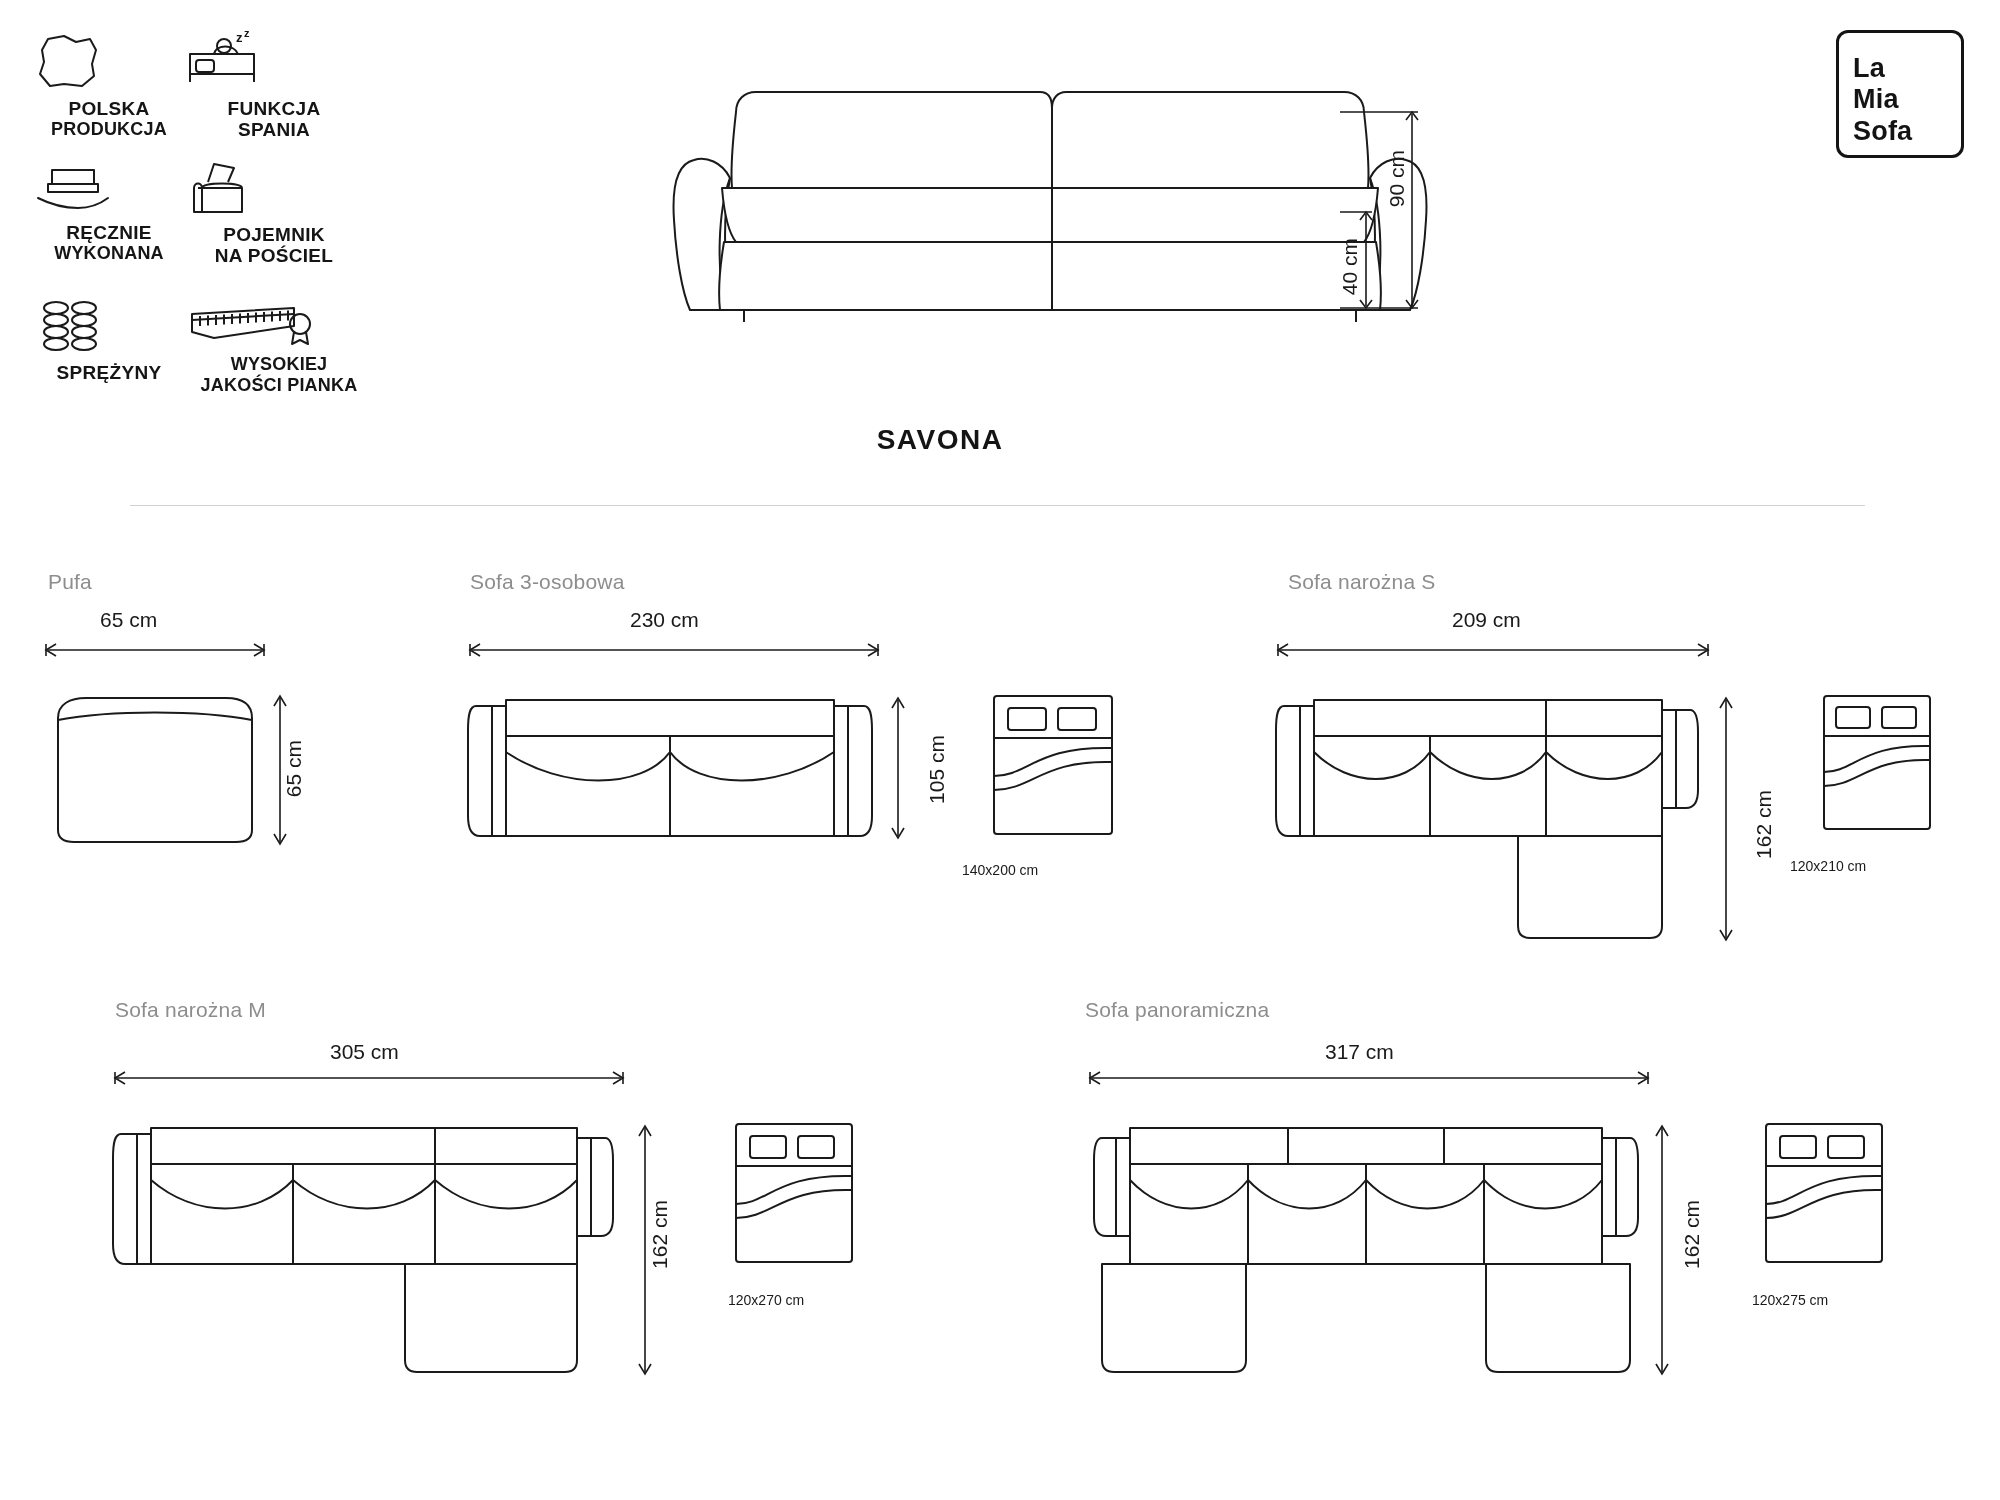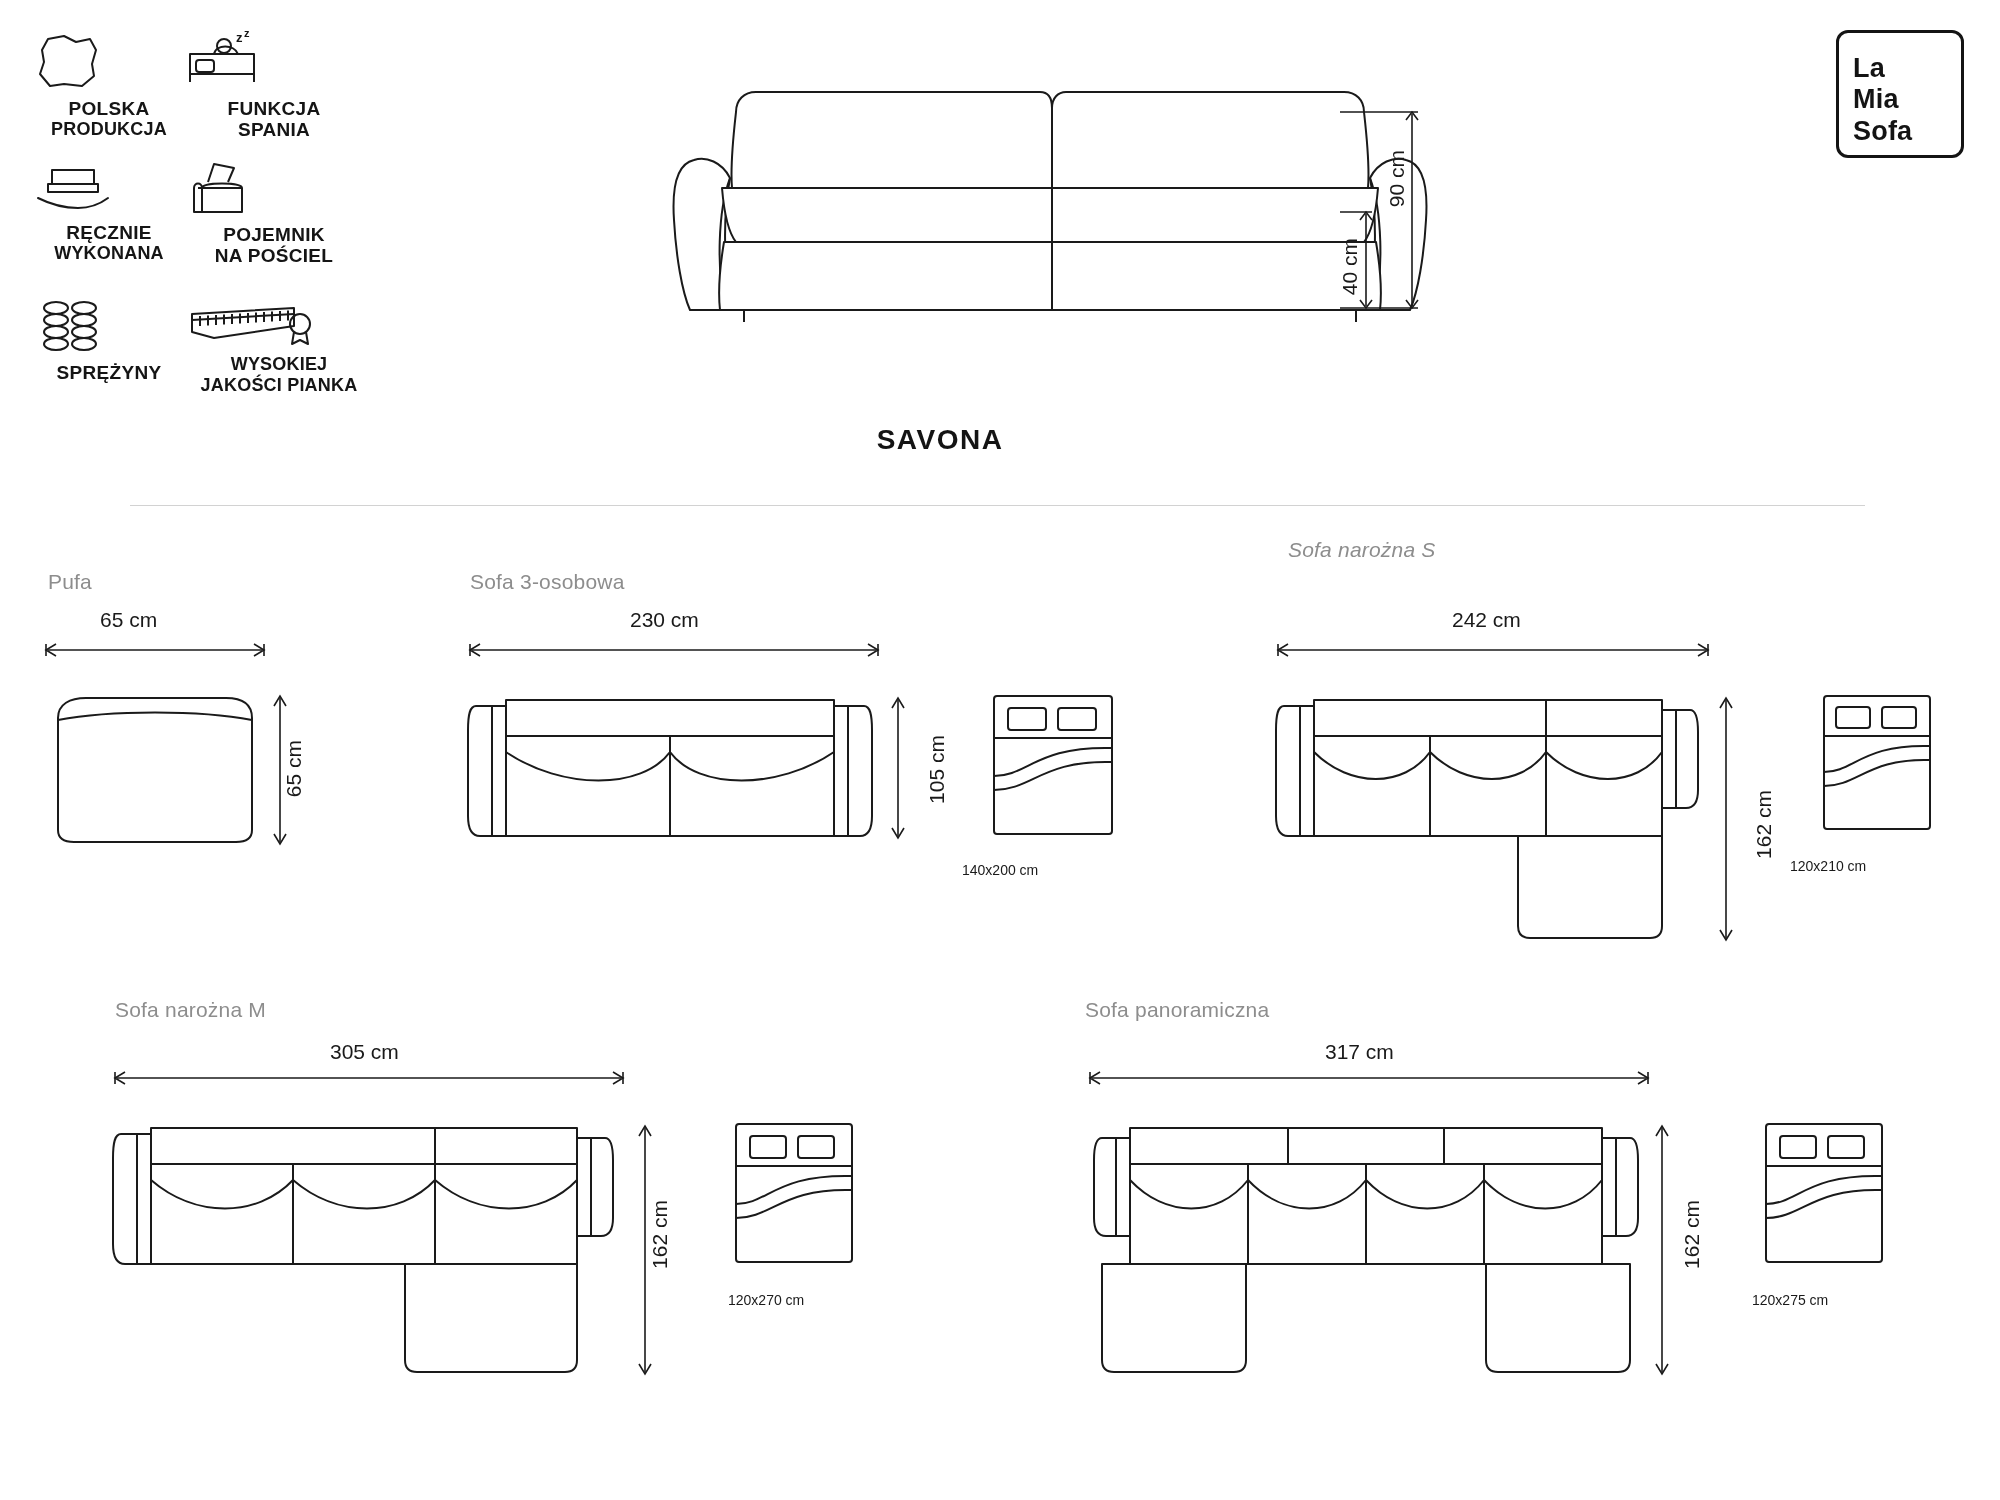--- a/index.html
+++ b/index.html
@@ -332,22 +332,22 @@
       <rect class="ln fillw" stroke-width="2.2" x="6" y="6" width="118" height="138" rx="3"></rect>
       <path class="ln" stroke-width="2.2" d="M6 48 L124 48"></path>
       <rect class="ln fillw" stroke-width="2.2" x="20" y="18" width="38" height="22" rx="3"></rect>
       <rect class="ln fillw" stroke-width="2.2" x="70" y="18" width="38" height="22" rx="3"></rect>
       <path class="ln" stroke-width="2.2" d="M6 86 C40 86 48 56 124 58"></path>
       <path class="ln" stroke-width="2.2" d="M6 100 C44 100 54 70 124 72"></path>
     </svg>
   </div>
   <div class="bedlabel" style="left:962px; top:862px;">140x200 cm</div>
 
-  <div class="variant-title" style="left:1288px; top:538px;font-style:italic;">Sofa narożna S</div>
-  <div class="dimlabel" style="left:1452px; top:608px;">242 cm</div>
+  <div class="variant-title" style="left:1288px; top:570px;">Sofa narożna S</div>
+  <div class="dimlabel" style="left:1452px; top:608px;">209 cm</div>
   <div class="dimlabel vert" style="left:1752px; top:790px;">162 cm</div>
   <div style="position:absolute; left:1270px; top:640px;">
     <svg width="480" height="330" viewBox="0 0 480 330">
 
       <path class="ln-thin" d="M10 10 L436 10"></path>
       <path class="ln-thin" d="M18 4 L8 10 L18 16"></path>
       <path class="ln-thin" d="M428 4 L438 10 L428 16"></path>
       <path class="ln-thin" d="M8 4 L8 16 M438 4 L438 16"></path>
 
       <path class="ln fillw" stroke-width="2.2" stroke-linejoin="round" d="M14 66 C8 66 6 74 6 90 L6 176 C6 190 10 196 18 196 L44 196 L44 66 Z"></path>

